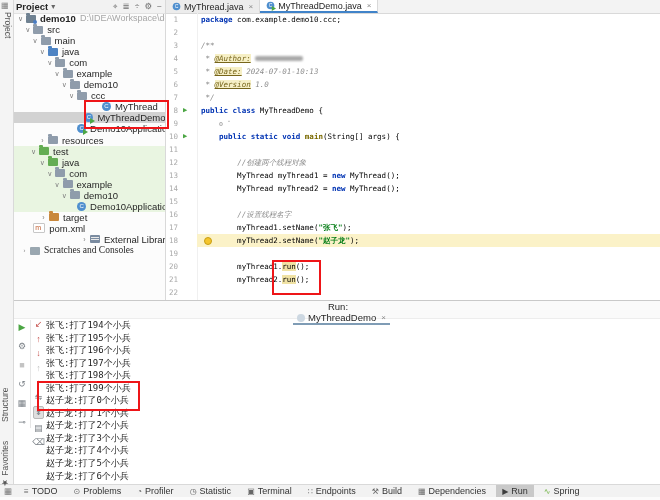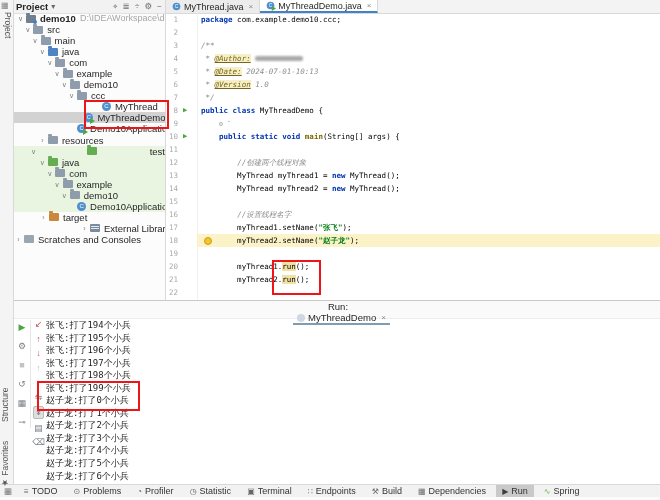--- a/index.html
+++ b/index.html
@@ -187,21 +187,21 @@
             <span class="cc">C</span>
             <span class="runov"></span>
           </span>
           <span class="tlab">Demo10Application</span>
         </div>
         <div class="trow" style="padding-left: 23.9px;">
           <span class="chev">›</span>
           <span class="fi folder-resources"></span>
           <span class="tlab">resources</span>
         </div>
-        <div class="trow grn" style="padding-left: 15px; justify-content: space-between;">
+        <div class="trow grn" style="padding-left: 15px;">
           <span class="chev">∨</span>
           <span class="fi folder-test"></span>
           <span class="tlab">test</span>
         </div>
         <div class="trow grn" style="padding-left: 23.9px;">
           <span class="chev">∨</span>
           <span class="fi folder-test"></span>
           <span class="tlab">java</span>
         </div>
         <div class="trow grn" style="padding-left: 31.2px;">
@@ -224,26 +224,31 @@
           <span class="fi class">
             <span class="cc">C</span>
           </span>
           <span class="tlab">Demo10ApplicationTests</span>
         </div>
         <div class="trow" style="padding-left: 25px;">
           <span class="chev">›</span>
           <span class="fi folder-excluded"></span>
           <span class="tlab">target</span>
         </div>
+        <div class="trow" style="padding-left: 9.3px;">
+          <span class="chev"></span>
+          <span class="fi maven"></span>
+          <span class="tlab">pom.xml</span>
+        </div>
         <div class="trow" style="padding-left: 18px; margin-left: 48px;">
           <span class="chev">›</span>
           <span class="fi libraries"></span>
           <span class="tlab">External Libraries</span>
         </div>
-        <div class="trow" style="padding-left: 0;">
+        <div class="trow" style="padding-left: 6px; font-family: Liberation Serif, serif;">
           <span class="chev">›</span>
           <span class="fi scratches"></span>
           <span class="tlab">Scratches and Consoles</span>
         </div>
       </div>
   </div>
 
   <div id="editor">
     <div id="tabbar">
         <div class="etab">

